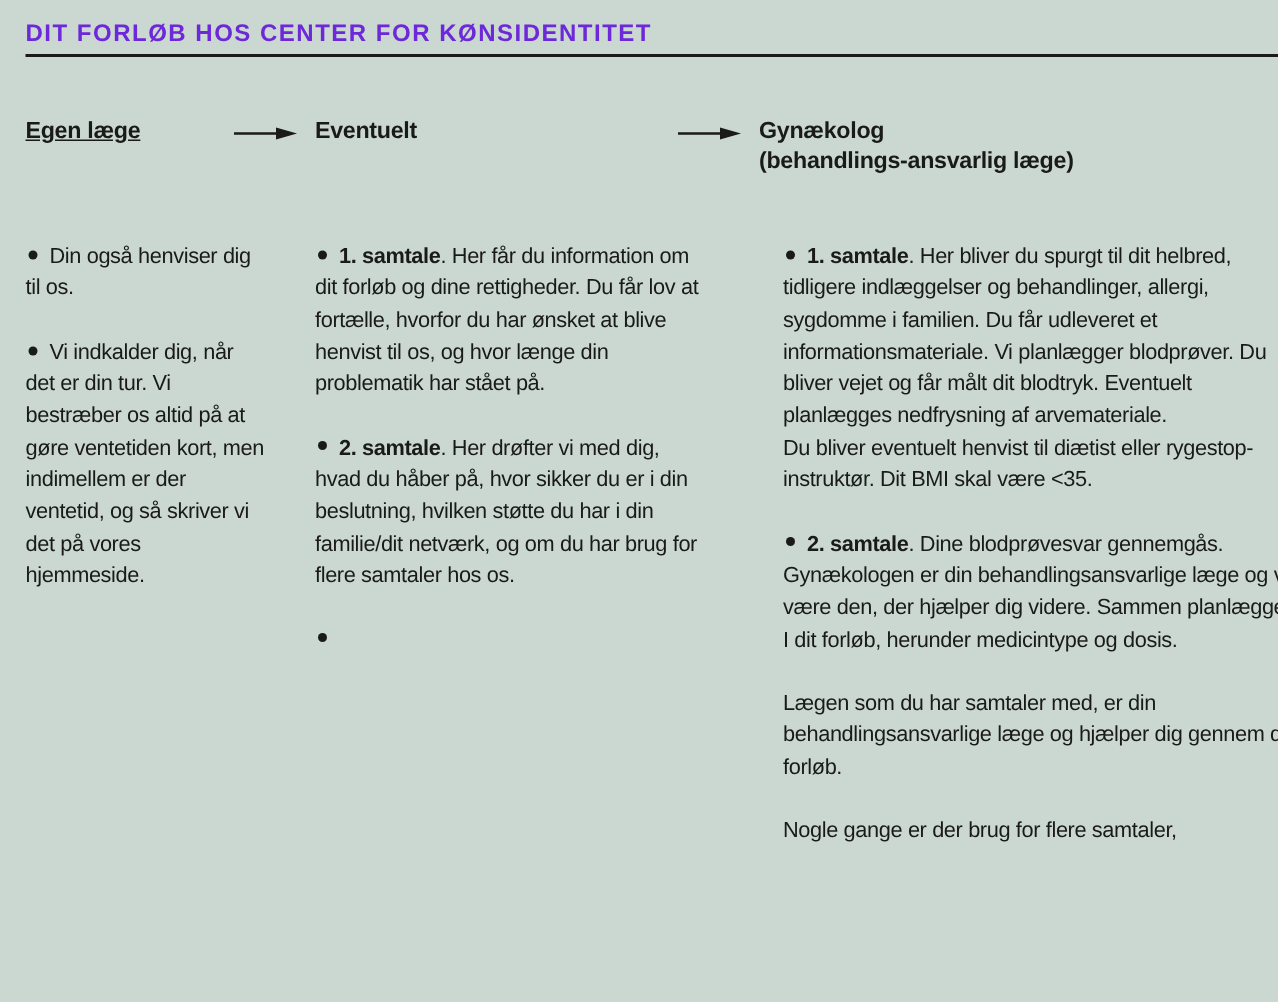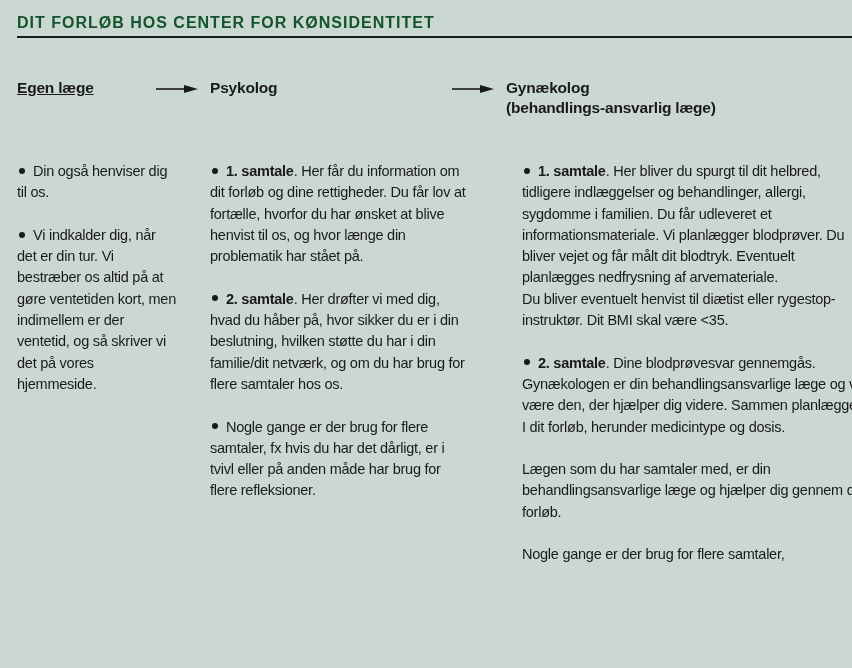--- a/index.html
+++ b/index.html
@@ -5,21 +5,21 @@
   html, body { margin:0; padding:0; }
   body {
     width:852px; height:668px; overflow:hidden;
     background:#cad8d1; color:#1a1a1a;
     font-family:"Liberation Sans", sans-serif;
     position:relative;
   }
   .title {
     position:absolute; left:17px; top:14px;
     font-size:16px; font-weight:bold; letter-spacing:1px;
-    color:#14532d;
+    color:#6d28d9;
   }
   .rule {
     position:absolute; left:17px; top:36px; width:835px; height:1.5px;
     background:#1a1a1a;
   }
   .step {
     position:absolute; font-size:15.5px; font-weight:bold; line-height:20px;
     letter-spacing:-0.2px;
   }
   .arrow {
@@ -36,37 +36,37 @@
 <body>
 
 <div class="title">DIT FORLØB HOS CENTER FOR KØNSIDENTITET</div>
 <div class="rule"></div>
 
 <div class="step" style="left:17px;top:78px;text-decoration:underline;">Egen læge</div>
 <svg class="arrow" style="left:156px;top:84px;" viewBox="0 0 42 10">
     <line x1="0" y1="5" x2="32" y2="5" stroke="#1a1a1a" stroke-width="1.6"></line>
     <polygon points="28,1 42,5 28,9" fill="#1a1a1a"></polygon>
   </svg>
-<div class="step" style="left:210px;top:78px;">Psykolog</div>
+<div class="step" style="left:210px;top:78px;">Eventuelt</div>
 <svg class="arrow" style="left:452px;top:84px;" viewBox="0 0 42 10">
     <line x1="0" y1="5" x2="32" y2="5" stroke="#1a1a1a" stroke-width="1.6"></line>
     <polygon points="28,1 42,5 28,9" fill="#1a1a1a"></polygon>
   </svg>
 <div class="step" style="left:506px;top:78px;">
   <div>Gynækolog</div>
   <div>(behandlings-ansvarlig læge)</div>
 </div>
 
 <div class="col" style="left:17px;top:161px;width:160px;" id="col-egen">
     <div class="para"><span class="bullet"></span><span>Din også henviser dig til os.</span></div>
     <div class="para"><span class="bullet"></span><span>Vi indkalder dig, når det er din tur. Vi bestræber os altid på at gøre ventetiden kort, men indimellem er der ventetid, og så skriver vi det på vores hjemmeside.</span></div>
   </div>
 <div class="col" style="left:210px;top:161px;width:260px;" id="col-psyk">
     <div class="para"><span class="bullet"></span><b>1. samtale</b><span>. Her får du information om dit forløb og dine rettigheder. Du får lov at fortælle, hvorfor du har ønsket at blive henvist til os, og hvor længe din problematik har stået på.</span></div>
     <div class="para"><span class="bullet"></span><b>2. samtale</b><span>. Her drøfter vi med dig, hvad du håber på, hvor sikker du er i din beslutning, hvilken støtte du har i din familie/dit netværk, og om du har brug for flere samtaler hos os.</span></div>
-    <div class="para"><span class="bullet"></span><span>Nogle gange er der brug for flere samtaler, fx hvis du har det dårligt, er i tvivl eller på anden måde har brug for flere refleksioner.</span></div>
+    <div class="para"><span class="bullet"></span></div>
   </div>
 <div class="col" style="left:506px;top:161px;width:346px;margin-left:16px;" id="col-gyn">
     <div class="para"><span class="bullet"></span><b>1. samtale</b><span>. Her bliver du spurgt til dit helbred, tidligere indlæggelser og behandlinger, allergi, sygdomme i familien. Du får udleveret et informationsmateriale. Vi planlægger blodprøver. Du bliver vejet og får målt dit blodtryk. Eventuelt planlægges nedfrysning af arvemateriale.</span><div>Du bliver eventuelt henvist til diætist eller rygestop-instruktør. Dit BMI skal være &lt;35.</div></div>
     <div class="para"><span class="bullet"></span><b>2. samtale</b><span>. Dine blodprøvesvar gennemgås. Gynækologen er din behandlingsansvarlige læge og vil være den, der hjælper dig videre. Sammen planlægger I dit forløb, herunder medicintype og dosis.</span></div>
     <div class="para"><span>Lægen som du har samtaler med, er din behandlingsansvarlige læge og hjælper dig gennem dit forløb.</span></div>
     <div class="para"><span>Nogle gange er der brug for flere samtaler,</span></div>
   </div>
 
 </body></html>

